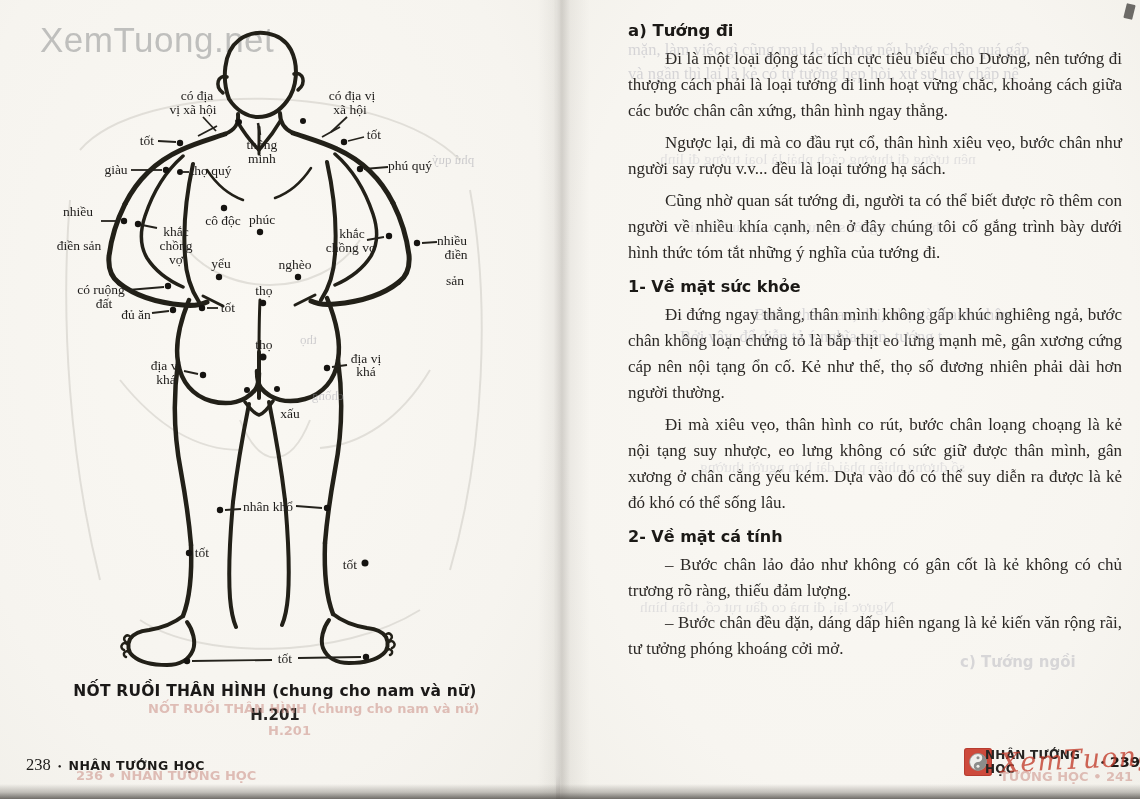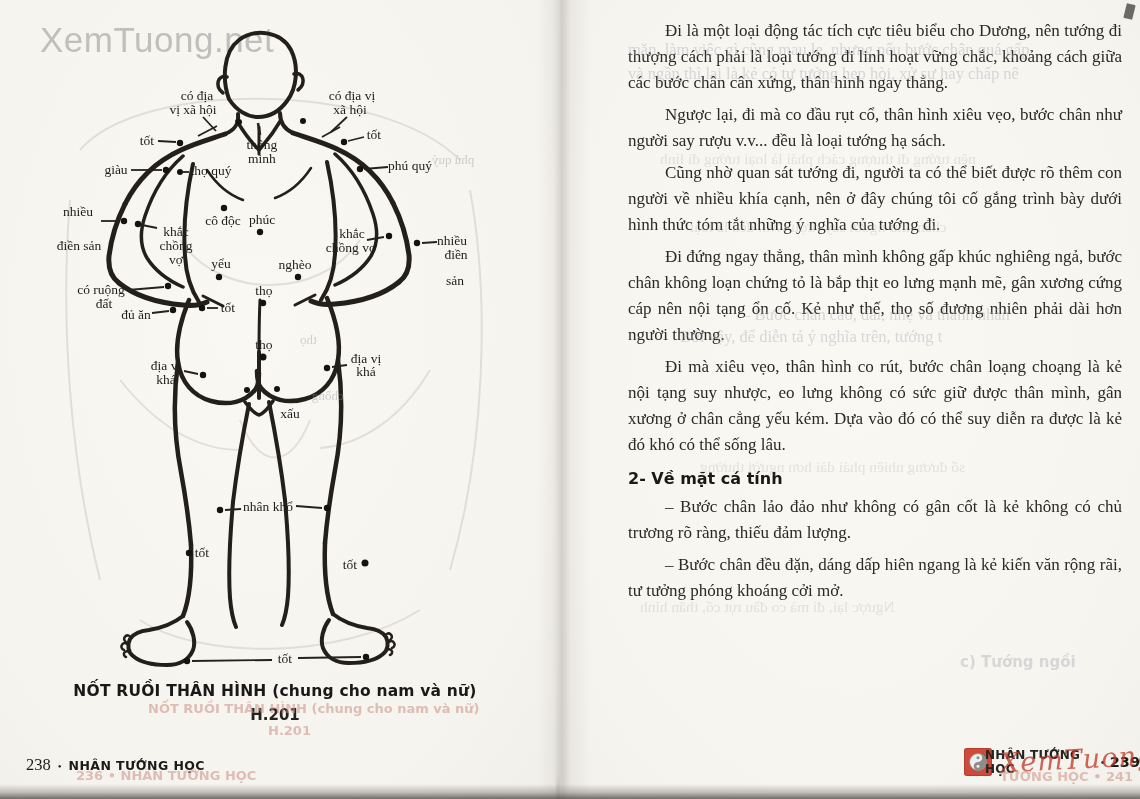--- a/index.html
+++ b/index.html
@@ -236,23 +236,25 @@
     <div class="footer-left">
       <span class="pnum">238</span>
       <span class="fsep">•</span>
       <span class="btitle">NHÂN TƯỚNG HỌC</span>
     </div>
   </div>
 
   <div class="page page-right">
 
     <div class="content">
+      <h2>a) Tướng đi</h2>
       <p>Đi là một loại động tác tích cực tiêu biểu cho Dương, nên tướng đi thượng cách phải là loại tướng đi linh hoạt vững chắc, khoảng cách giữa các bước chân cân xứng, thân hình ngay thẳng.</p>
       <p>Ngược lại, đi mà co đầu rụt cổ, thân hình xiêu vẹo, bước chân như người say rượu v.v... đều là loại tướng hạ sách.</p>
       <p>Cũng nhờ quan sát tướng đi, người ta có thể biết được rõ thêm con người về nhiều khía cạnh, nên ở đây chúng tôi cố gắng trình bày dưới hình thức tóm tắt những ý nghĩa của tướng đi.</p>
+      <h3>1- Về mặt sức khỏe</h3>
       <p>Đi đứng ngay thẳng, thân mình không gấp khúc nghiêng ngả, bước chân không loạn chứng tỏ là bắp thịt eo lưng mạnh mẽ, gân xương cứng cáp nên nội tạng ổn cố. Kẻ như thế, thọ số đương nhiên phải dài hơn người thường.</p>
       <p>Đi mà xiêu vẹo, thân hình co rút, bước chân loạng choạng là kẻ nội tạng suy nhược, eo lưng không có sức giữ được thân mình, gân xương ở chân cẳng yếu kém. Dựa vào đó có thể suy diễn ra được là kẻ đó khó có thể sống lâu.</p>
       <h3>2- Về mặt cá tính</h3>
       <p>– Bước chân lảo đảo như không có gân cốt là kẻ không có chủ trương rõ ràng, thiếu đảm lượng.</p>
       <p>– Bước chân đều đặn, dáng dấp hiên ngang là kẻ kiến văn rộng rãi, tư tưởng phóng khoáng cởi mở.</p>
     </div>
   </div>
 
   <div class="footer-right">
     <span class="logo">

